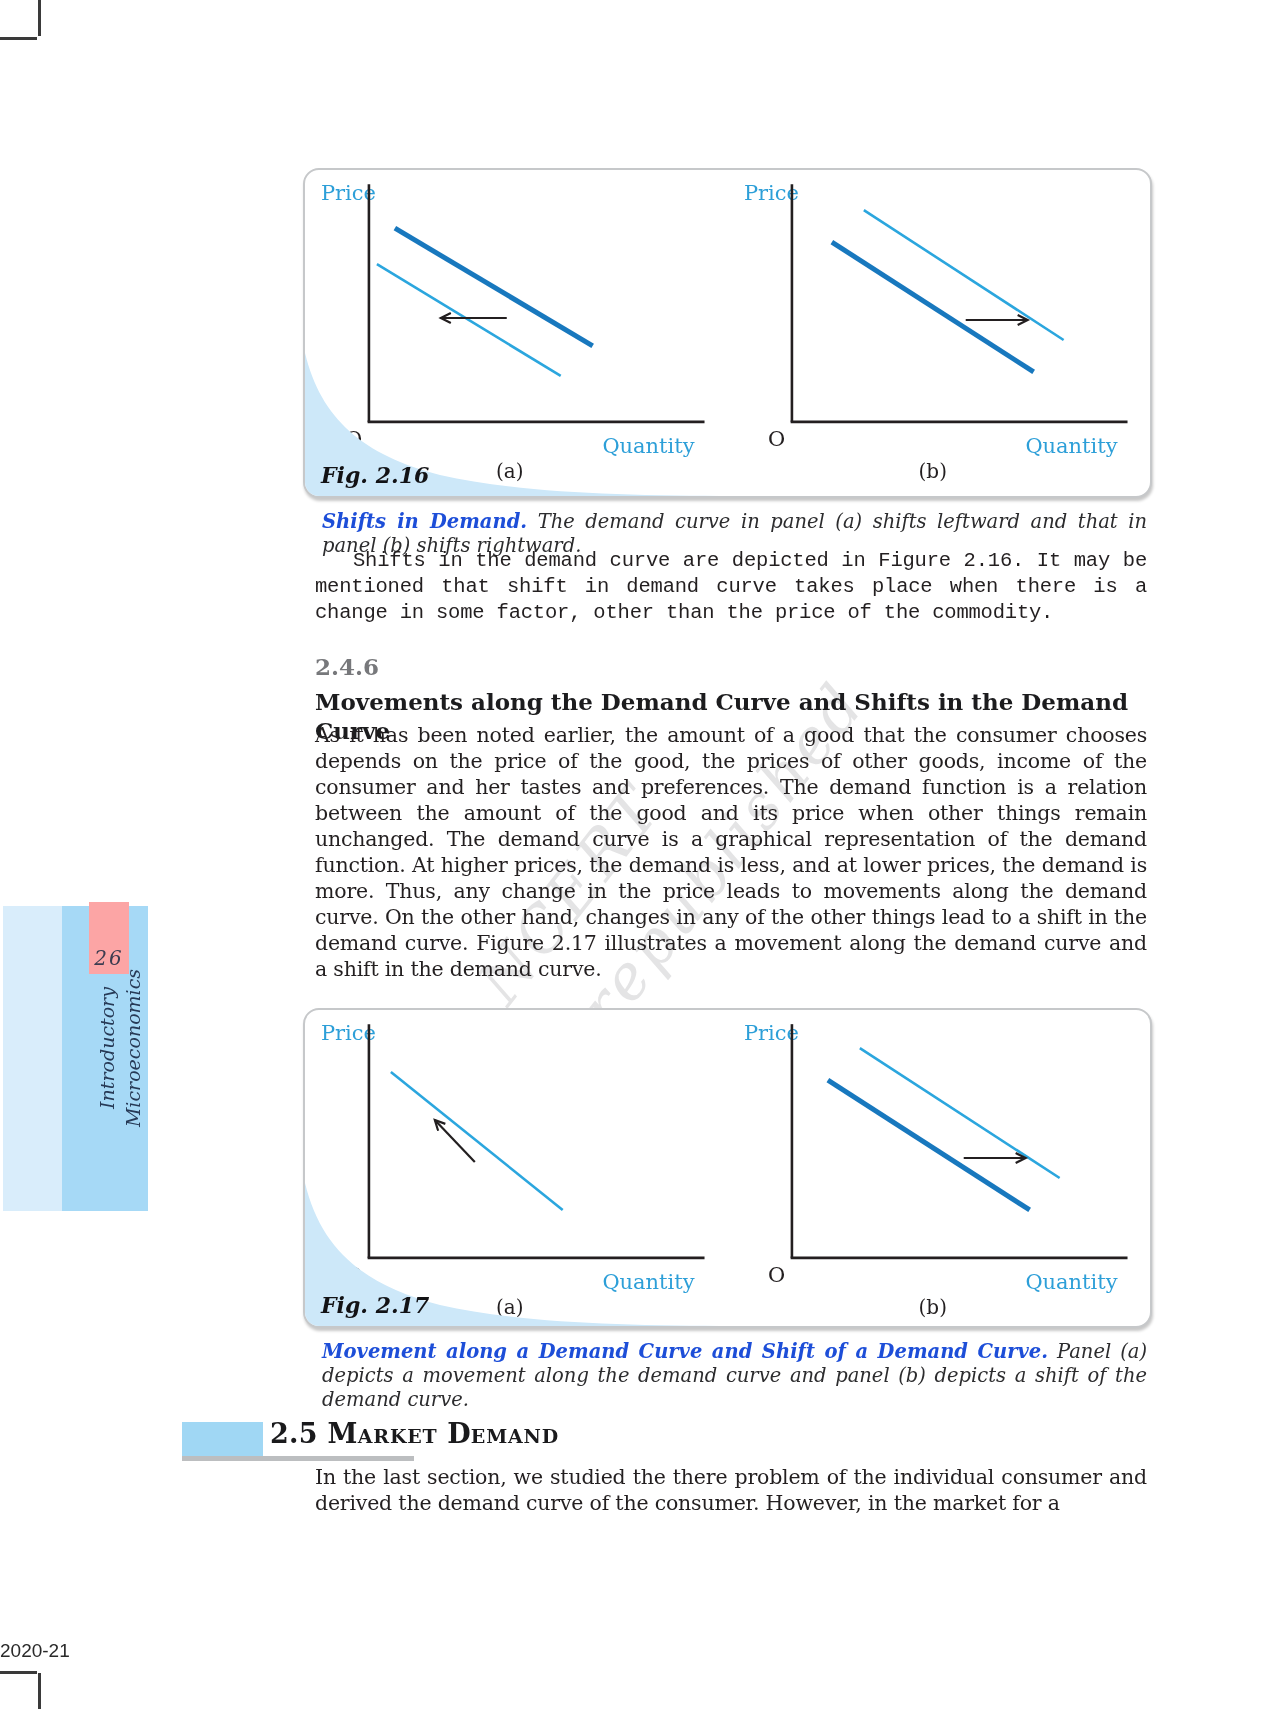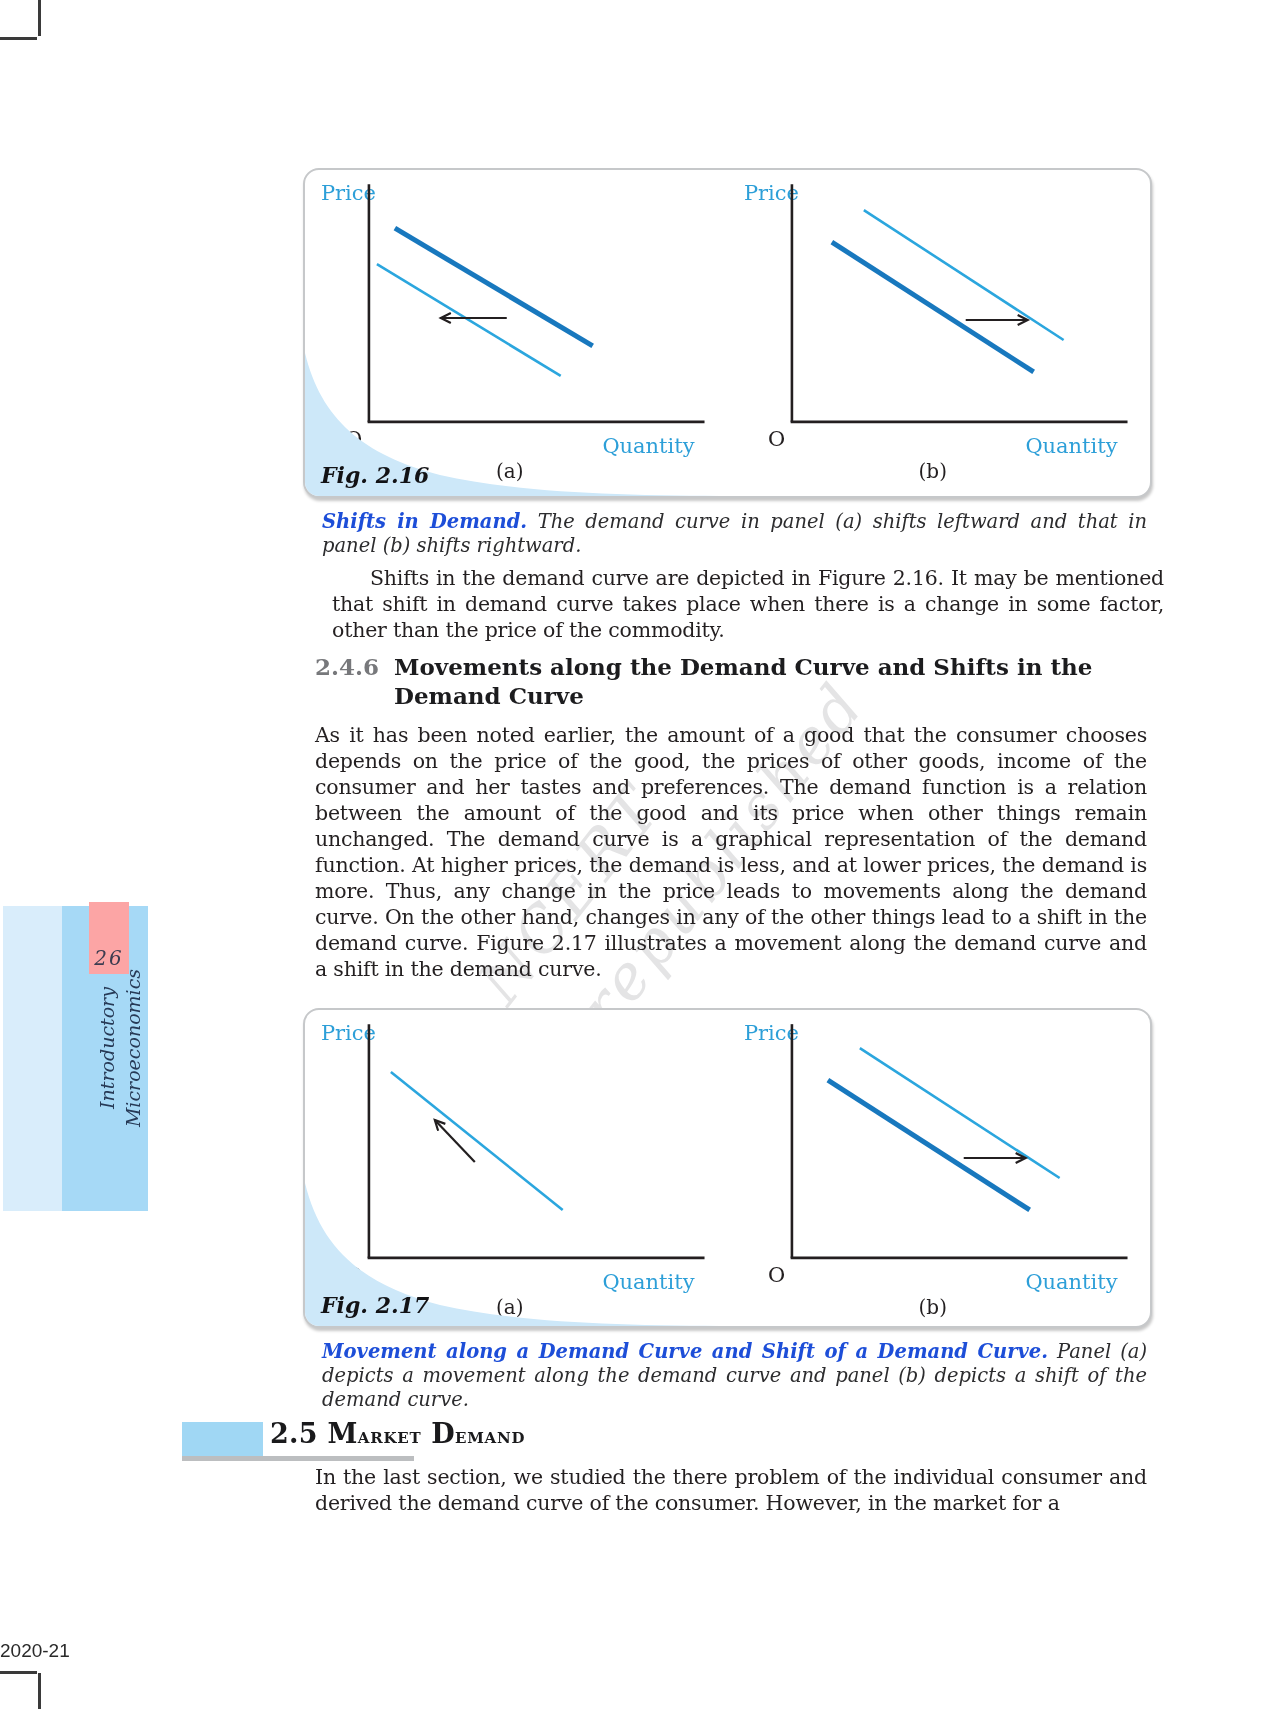--- a/index.html
+++ b/index.html
@@ -47,32 +47,32 @@
     text-align:justify;color:#2c2c2e;
   }
   .caption .lead{font-weight:bold;color:#1d4ed8;}
   
   .para{
     position:absolute;left:315px;width:832px;font-size:20.5px;line-height:26px;
     text-align:justify;letter-spacing:-0.2px;color:#231f20;
   }
   .indent{text-indent:38px;}
   .h246{
-    position:absolute;left:315px;width:832px;display:flex;gap:15px;
-    font-weight:bold;font-size:23px;line-height:29px;
+    position:absolute;left:315px;width:832px;display:flex;gap:6px;
+    font-weight:bold;font-size:23px;line-height:29px;flex-direction:column;
   }
   .h246 .num{color:#77787b;flex:0 0 auto;}
   .h246 .txt{color:#1c1c1e;}
   .sec25-rect{position:absolute;left:182px;top:1422px;width:81px;height:35px;background:#a0d7f4;}
   .sec25-rule{position:absolute;left:182px;top:1456px;width:232px;height:5px;background:#bcbec0;}
   .sec25-title{
     position:absolute;left:270px;top:1418px;font-weight:bold;color:#1a1a1c;
     font-size:27px;letter-spacing:0.3px;white-space:nowrap;
   }
-  .sec25-title .sc{font-size:15px;letter-spacing:0.8px;}
+  .sec25-title .sc{font-size:19px;letter-spacing:0.8px;}
   .footer{
     position:absolute;left:0;top:1640px;width:1275px;text-align:left;
     font-family:"Liberation Sans", sans-serif;font-size:19px;color:#2a2a2a;
   }
   
   svg text{font-family:"DejaVu Serif", serif;}
   .axlab{fill:#2d9fd8;font-size:21px;}
   .origin{fill:#231f20;font-size:21px;}
   .pletter{fill:#231f20;font-size:20px;}
 </style>
@@ -136,21 +136,21 @@
         <line x1="238" y1="150" x2="300" y2="150" stroke="#231f20" stroke-width="2.2" marker-end="url(#arr)"></line>
         <text class="pletter" x="205" y="308" text-anchor="middle">(b)</text>
       </svg>
     </div>
   </div>
 
   <div class="caption" style="top:510px;">
     <span class="lead">Shifts in Demand.</span><span> The demand curve in panel (a) shifts leftward and that in panel (b) shifts rightward.</span>
   </div>
 
-  <p class="para indent" style="top:548px;margin:17px;">Shifts in the demand curve are depicted in Figure 2.16. It may be mentioned that shift in demand curve takes place when there is a change in some factor, other than the price of the commodity.</p>
+  <p class="para indent" style="top:548px;margin:0;font-family:Liberation Mono, monospace;">Shifts in the demand curve are depicted in Figure 2.16. It may be mentioned that shift in demand curve takes place when there is a change in some factor, other than the price of the commodity.</p>
 
   <div class="h246" style="top:652px;">
     <span class="num">2.4.6</span>
     <span class="txt">Movements along the Demand Curve and Shifts in the Demand Curve</span>
   </div>
 
   <p class="para" style="top:722px;margin:0;">As it has been noted earlier, the amount of a good that the consumer chooses depends on the price of the good, the prices of other goods, income of the consumer and her tastes and preferences. The demand function is a relation between the amount of the good and its price when other things remain unchanged. The demand curve is a graphical representation of the demand function. At higher prices, the demand is less, and at lower prices, the demand is more. Thus, any change in the price leads to movements along the demand curve. On the other hand, changes in any of the other things lead to a shift in the demand curve. Figure 2.17 illustrates a movement along the demand curve and a shift in the demand curve.</p>
 
   <div class="figbox" style="top:1008px;height:320px;">
     <svg class="swoosh" width="430" height="165" viewBox="0 0 430 165">

